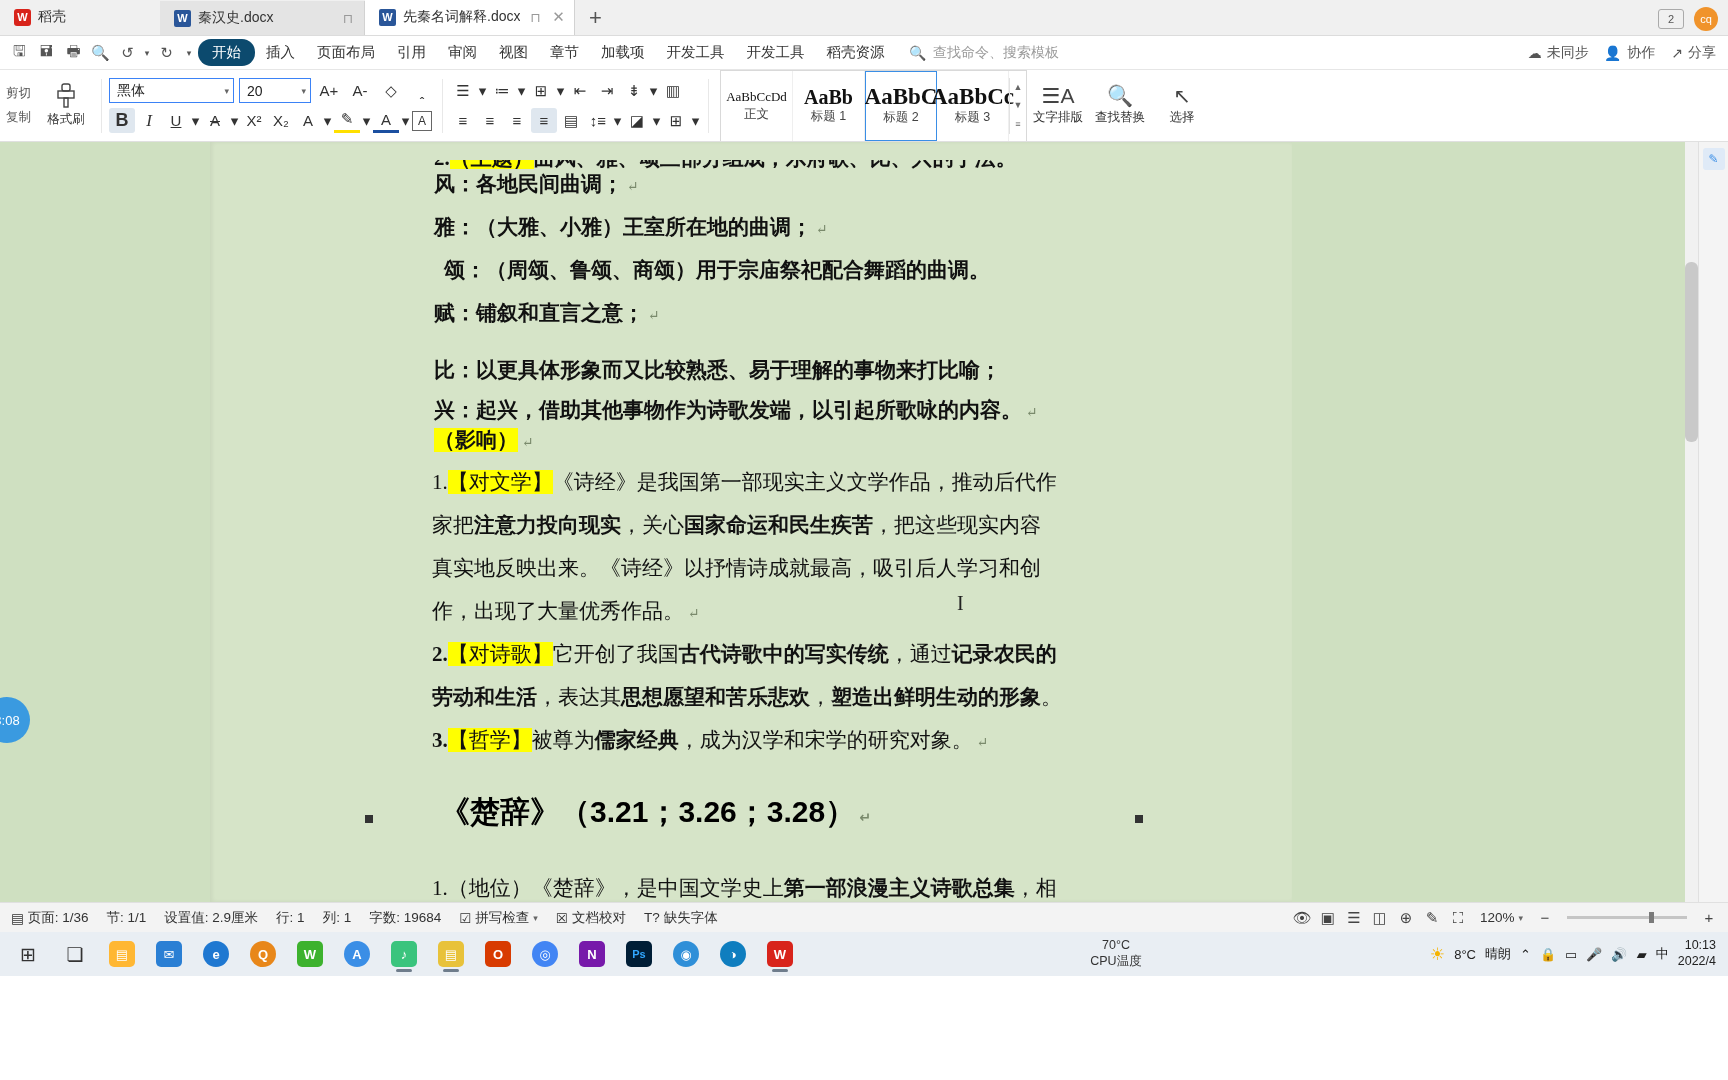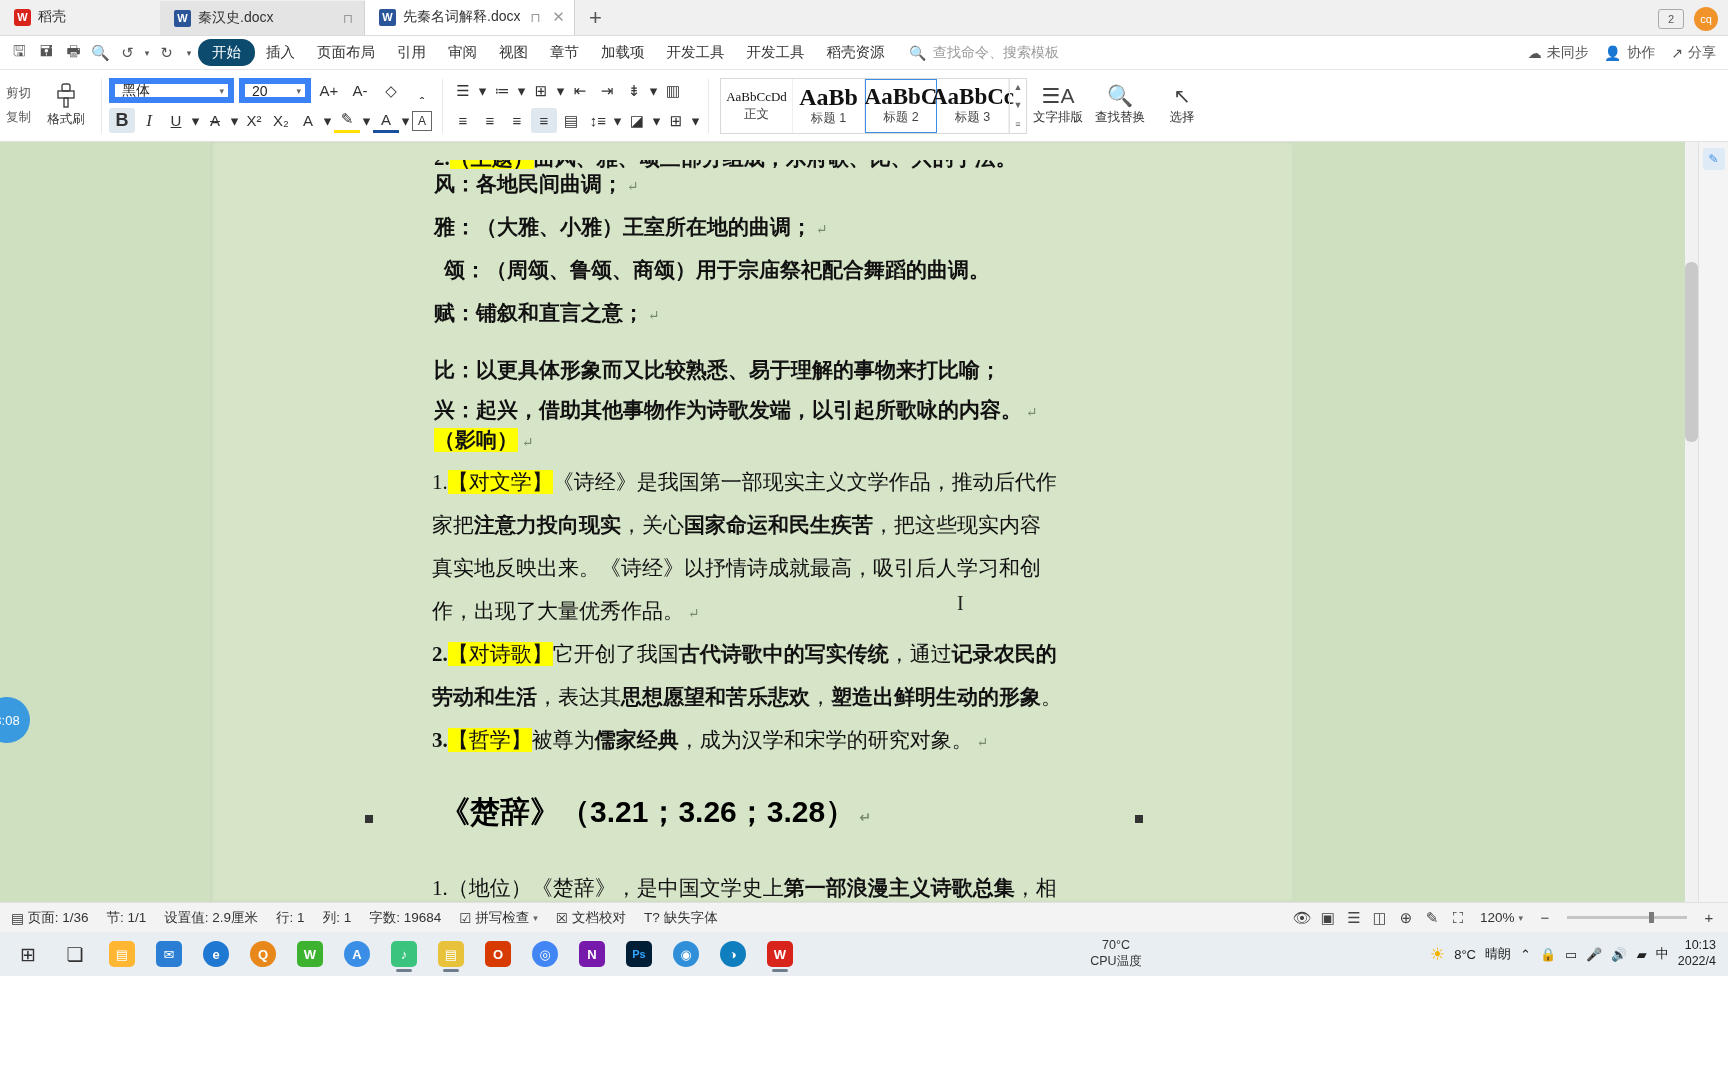--- a/index.html
+++ b/index.html
@@ -60,41 +60,41 @@
      border-bottom:1px solid #e0e0e0; padding:0 4px; position:relative; overflow:hidden;}
   .rb-group { display:flex; align-items:center; height:100%; }
   .clip-col { display:flex;flex-direction:column; justify-content:center; font-size:12.5px;
      color:#555; gap:7px; width:34px; padding-left:2px;}
   .fmt-brush { width:56px; display:flex;flex-direction:column;align-items:center;
      justify-content:center; font-size:12.5px; color:#333; gap:2px;}
   .brush-glyph { width:22px;height:26px; position:relative;}
   .rb-sep { width:1px; height:54px; background:#e8e8e8; margin:0 7px; }
 
   .font-row { display:flex; align-items:center; gap:5px; margin-bottom:5px;}
-  .combo { height:25px; border:6px solid #3b82f6; background:#fff; display:flex;
+  .combo { height:25px; border:1px solid #3b82f6; background:#fff; display:flex;
      align-items:center; padding:0 4px 0 7px; font-size:14px; color:#222; }
   .combo .cv { flex:1; white-space:nowrap; overflow:hidden;}
   .combo .carat { font-size:9px;color:#666; padding-left:4px;}
   .font-name { width:125px; }
   .font-size { width:72px; }
   .ricon { width:26px;height:25px;display:flex;align-items:center;justify-content:center;
      font-size:15px;color:#333; position:relative;}
   .ricon.on { background:#dfe7ef; border-radius:3px;}
   .fmt-row { display:flex; align-items:center; gap:1px;}
 
   .para-col { display:flex; flex-direction:column; gap:5px; }
   .para-row { display:flex; align-items:center; gap:1px;}
 
   
-  .styles { display:flex; align-items:center; border:1px solid #d9d9d9; height:56px; margin-left:4px;}
+  .styles { display:flex; align-items:center; border:1px solid #d9d9d9; height:72px; margin-left:4px;}
   .style-item { width:72px; height:100%; display:flex;flex-direction:column;
      align-items:center; justify-content:center; gap:1px; border-right:1px solid #efefef;}
   .style-item.sel { border:1px solid #3a8ee6; }
   .style-prev { font-size:13px; color:#111; white-space:nowrap; overflow:hidden; font-family:"Liberation Serif",serif;}
-  .style-prev.big { font-size:24px; font-weight:bold; line-height:1; }
+  .style-prev.big { font-size:20px; font-weight:bold; line-height:1; }
   .style-prev.med { font-size:23px; font-weight:bold; line-height:1;}
   .style-name { font-size:12.5px; color:#444; }
   .style-scroll { width:17px; height:56px; display:flex;flex-direction:column;
      justify-content:space-around; align-items:center; border-left:1px solid #e2e2e2;
      font-size:9px; color:#666;}
   .rb-tool { display:flex;flex-direction:column;align-items:center;justify-content:center;
      width:62px; font-size:12.5px; color:#333; gap:3px;}
   .rb-tool .gi { font-size:21px; color:#444; line-height:1;}
 
   

